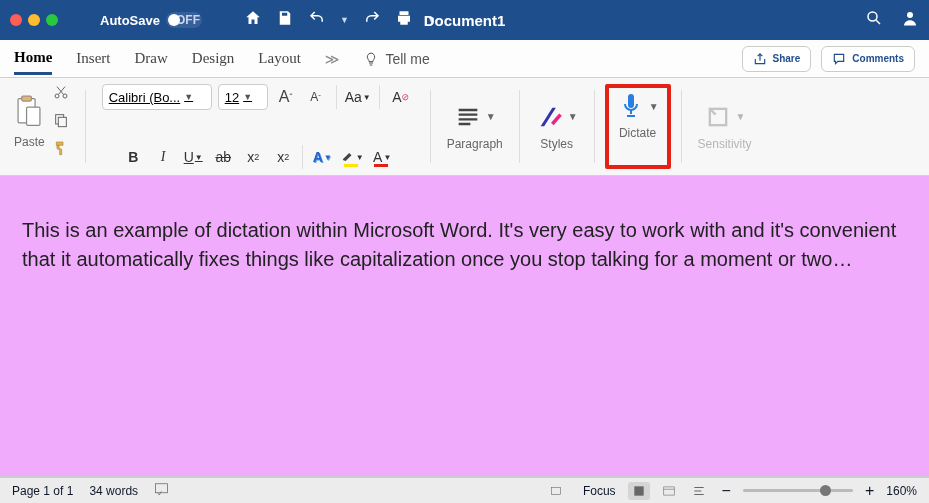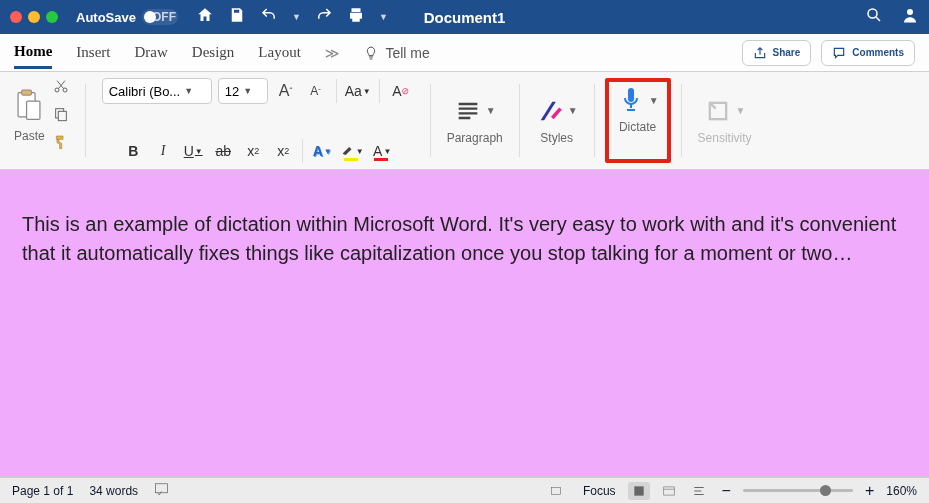--- a/index.html
+++ b/index.html
@@ -1,19 +1,19 @@
 <!DOCTYPE html>
 <html><head>
 <meta charset="utf-8">
 <style>
   * { box-sizing: border-box; margin: 0; padding: 0; font-family: -apple-system, BlinkMacSystemFont, "Segoe UI", Arial, sans-serif; }
   body { width: 929px; height: 503px; background: #fff; overflow: hidden; display: flex; flex-direction: column; }
 
   
-  .titlebar { background: #1f4e8c; height: 34px; display: flex; align-items: center; padding: 0 10px; color: #fff; position: relative; }
+  .titlebar { background: #1f4e8c; height: 40px; display: flex; align-items: center; padding: 0 10px; color: #fff; position: relative; gap: 24px; }
   .traffic { display: flex; gap: 6px; margin-right: 18px; }
   .dot { width: 12px; height: 12px; border-radius: 50%; }
   .dot.r { background: #ff5f57; }
   .dot.y { background: #febc2e; }
   .dot.g { background: #28c840; }
   .autosave { display: flex; align-items: center; gap: 6px; font-size: 13px; font-weight: 600; }
   .toggle { width: 36px; height: 16px; border-radius: 8px; background: #375f99; display: flex; align-items: center; padding: 0 2px; font-size: 12px; color: #c9d6eb; justify-content: flex-end; position: relative; }
   .toggle::before { content: ""; position: absolute; left: 2px; width: 12px; height: 12px; background: #fff; border-radius: 50%; }
   .titleicons { display: flex; gap: 14px; margin-left: 18px; align-items: center; }
   .ticon svg { width: 18px; height: 18px; fill: #fff; }
@@ -38,21 +38,21 @@
 
   
   .clip-wrap { display: flex; gap: 8px; align-items:center; }
   .paste-big svg { width: 30px; height: 34px; }
   .clip-side { display: flex; flex-direction: column; gap: 8px; }
   .smicon svg { width: 16px; height: 16px; fill: #666; stroke:#666; }
 
   
   .fontgroup { min-width: 280px; }
   .fontrow1 { display: flex; gap: 6px; align-items: center; }
-  .fontdd { border: 1px solid #ccc; border-radius: 4px; background: #fff; height: 20px; padding: 12px 6px; display: flex; align-items: center; font-size: 13px; gap: 4px; }
+  .fontdd { border: 1px solid #ccc; border-radius: 4px; background: #fff; height: 20px; padding: 12px 6px; display: flex; align-items: center; font-size: 13px; gap: 4px; text-decoration: underline; }
   .fontdd .chev { font-size: 9px; color: #555; }
   .fsbtn { width: 24px; height: 24px; display: flex; align-items: center; justify-content: center; color: #444; font-size: 14px; }
   .fontrow2 { display: flex; gap: 4px; align-items: center; margin-top: 6px; }
   .fmt { width: 26px; height: 24px; display: flex; align-items: center; justify-content: center; font-size: 14px; color: #333; position: relative; }
   .fmt .chev { font-size: 8px; margin-left:1px; }
   .fmt.b { font-weight: 700; }
   .fmt.i { font-style: italic; font-family: serif; }
   .fmt.u { text-decoration: underline; }
   .fmt.s { text-decoration: line-through; }
   .fmt sub, .fmt sup { font-size: 9px; }

